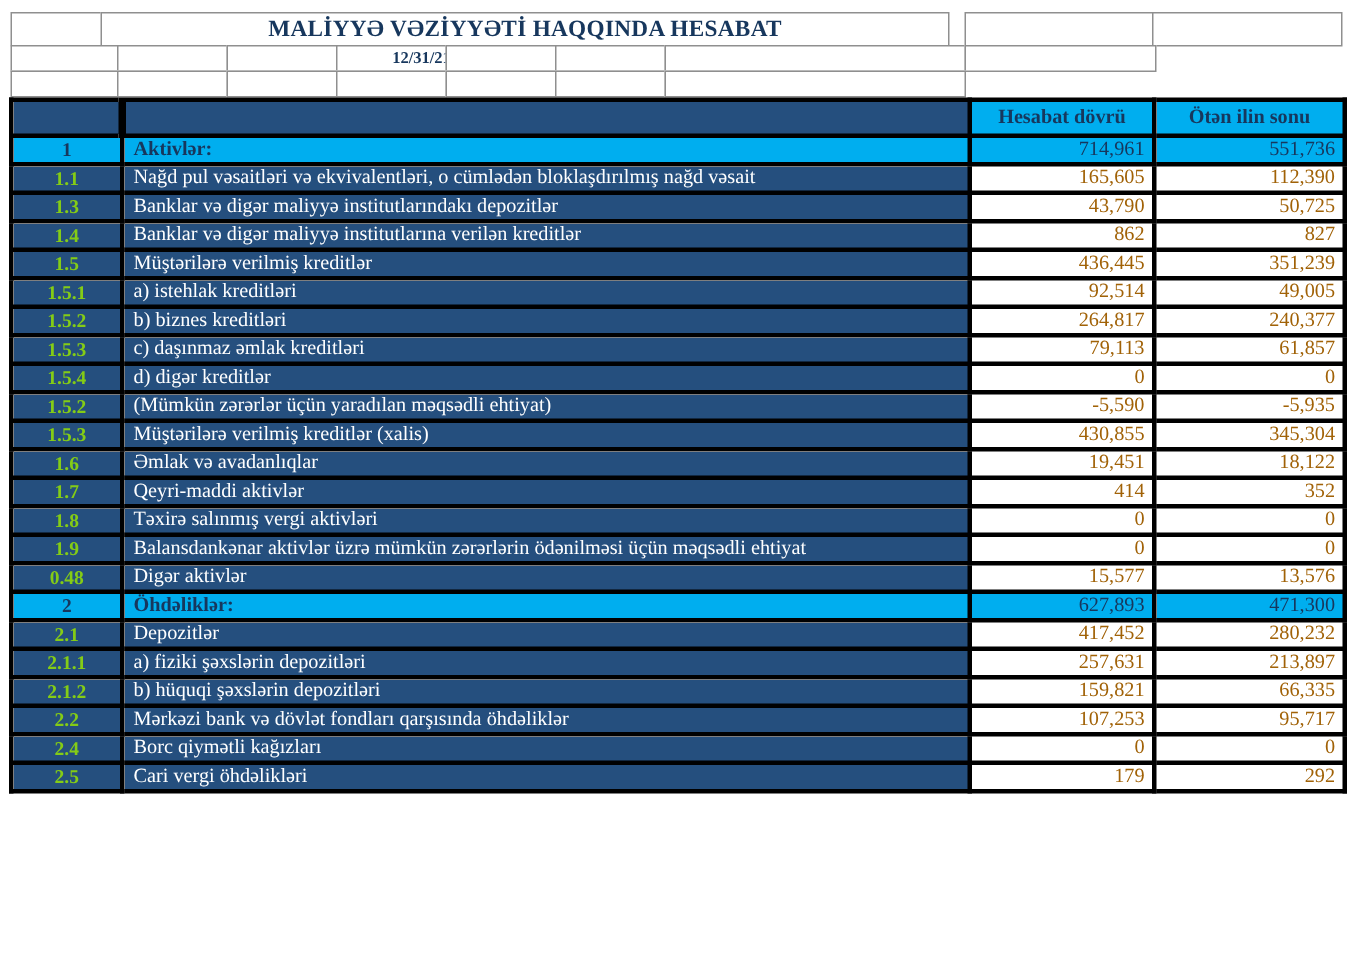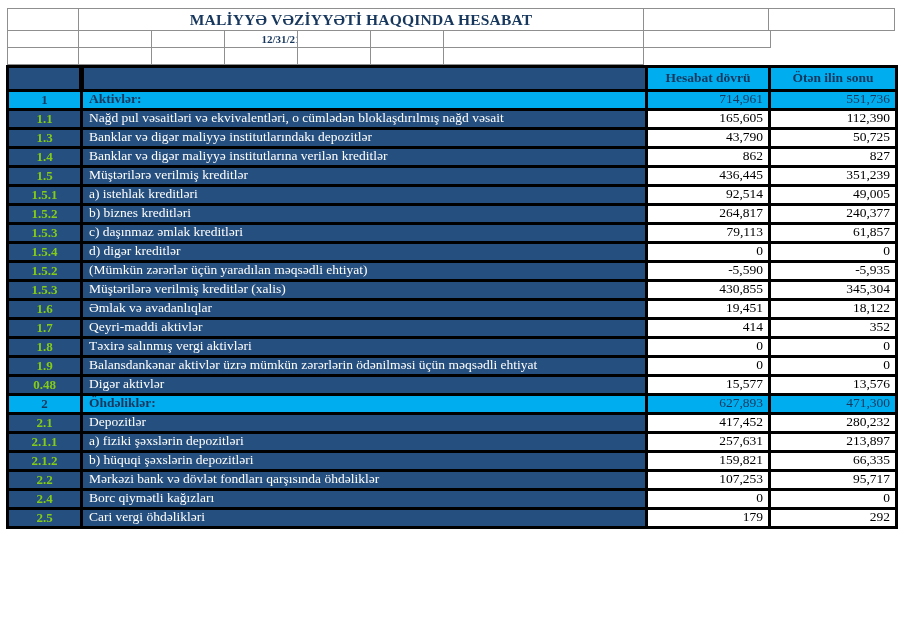--- a/index.html
+++ b/index.html
@@ -32,32 +32,32 @@
   col.c-prev{width:127px;}
   td.num{border-right-width:5px;}
   tr.hdr th{height:24px;background:var(--navy);}
   tr.hdr th.colhead{background:var(--cyan);color:var(--darktext);
     font-weight:bold;font-size:13.5px;text-align:center;}
   tr.hdr th.num{border-right-width:5px;}
   tbody td{height:19px;font-size:13.5px;}
   td.num{background:var(--navy);color:#84cc16;font-weight:bold;font-size:13px;
     text-align:center;}
   td.label{background:var(--navy);color:#fff;text-align:left;padding:0 4px 1px 6px;}
-  td.val{background:#fff;color:#000000;text-align:right;padding:0 5px 1px 4px;}
+  td.val{background:#fff;color:#a16207;text-align:right;padding:0 5px 1px 4px;}
   tr.hl td.num,tr.hl td.label{background:var(--cyan);color:var(--darktext);}
   tr.hl td.label{font-weight:bold;}
   tr.hl td.val{background:var(--cyan);color:var(--darktext);}
 </style>
 </head>
 <body>
 
 <div class="screen">
 
   <div class="gcell" style="left:7px;top:8px;width:72px;height:23px;"></div>
-  <div class="gcell title-cell" style="left:78px;top:8px;width:566px;height:23px;">MALİYYƏ VƏZİYYƏTİ HAQQINDA HESABAT</div>
+  <div class="gcell title-cell" style="left:67px;top:8px;width:566px;height:23px;">MALİYYƏ VƏZİYYƏTİ HAQQINDA HESABAT</div>
   <div class="gcell" style="left:643px;top:8px;width:126px;height:23px;"></div>
   <div class="gcell" style="left:768px;top:8px;width:127px;height:23px;"></div>
 
   <div class="gcell" style="left:7px;top:30px;width:72px;height:18px;"></div>
   <div class="gcell" style="left:78px;top:30px;width:74px;height:18px;"></div>
   <div class="gcell" style="left:151px;top:30px;width:74px;height:18px;"></div>
   <div class="gcell date-cell" style="left:224px;top:30px;width:74px;height:18px;">12/31/21</div>
   <div class="gcell" style="left:297px;top:30px;width:74px;height:18px;"></div>
   <div class="gcell" style="left:370px;top:30px;width:74px;height:18px;"></div>
   <div class="gcell" style="left:443px;top:30px;width:201px;height:18px;"></div>

